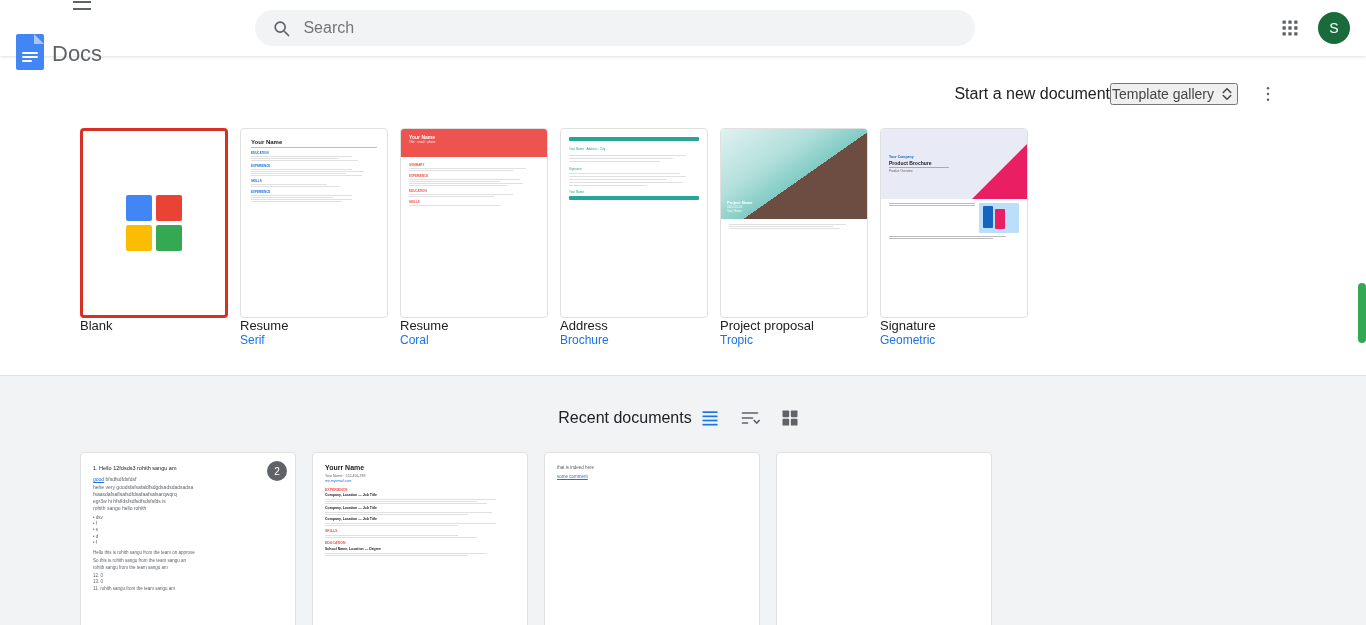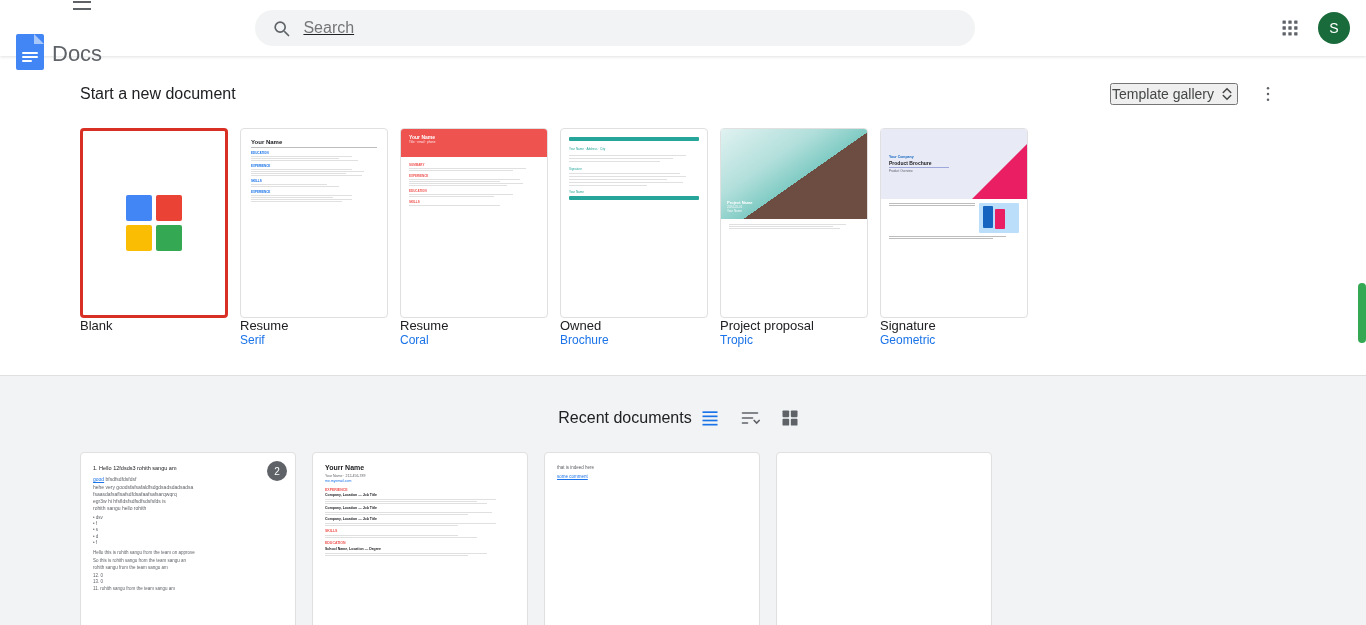--- a/index.html
+++ b/index.html
@@ -21,21 +21,20 @@
     .header-left { display: flex; align-items: flex-end; gap: 12px; flex-shrink: 0; flex-direction: column; }
     .hamburger-btn { width: 40px; height: 40px; display: flex; flex-direction: column; align-items: center; justify-content: center; gap: 5px; cursor: pointer; border-radius: 50%; }
     .hamburger-btn span { display: block; width: 18px; height: 2px; background: #5f6368; }
     .docs-logo { display: flex; align-items: center; gap: 6px; text-decoration: none; }
     .docs-title-text { font-size: 22px; color: #5f6368; font-weight: 400; }
 
     .search-bar {
       flex: 1;
       max-width: 720px;
       margin: 16px auto;
-      text-decoration: underline;
     }
     .search-inner {
       display: flex;
       align-items: center;
       background: #f1f3f4;
       border-radius: 24px;
       padding: 8px 16px;
       gap: 12px;
       transition: box-shadow 0.2s;
     }
@@ -47,21 +46,21 @@
 
     .header-right { display: flex; align-items: center; gap: 8px; margin-left: auto; }
     .grid-icon-btn { width: 40px; height: 40px; display: flex; align-items: center; justify-content: center; border-radius: 50%; cursor: pointer; }
     .avatar { width: 32px; height: 32px; border-radius: 50%; background: #1a6b3c; color: white; display: flex; align-items: center; justify-content: center; font-size: 14px; font-weight: 500; cursor: pointer; }
 
     
     .main { padding: 0; }
 
     
     .templates-section { background: #fff; padding: 20px 0 28px; border-bottom: 1px solid #e0e0e0; }
-    .templates-header { display: flex; align-items: center; justify-content: space-between; padding: 0 80px 16px; }
+    .templates-header { display: flex; align-items: center; justify-content: flex-end; padding: 0 80px 16px; }
     .start-new-title { font-size: 16px; font-weight: 500; color: #202124; }
     .templates-controls { display: flex; align-items: center; gap: 12px; }
     .template-gallery-btn { display: flex; align-items: center; gap: 4px; font-size: 14px; color: #444746; cursor: pointer; }
     .more-vert-btn { width: 36px; height: 36px; display: flex; align-items: center; justify-content: center; border-radius: 50%; cursor: pointer; }
 
     .templates-grid { display: flex; gap: 12px; padding: 0 80px; overflow: hidden; }
     .template-card {
       flex-shrink: 0;
       cursor: pointer;
       display: flex;
@@ -266,21 +265,21 @@
           <div style="height:1px; background:#e0e0e0; margin-bottom:5px; width:70%;"></div>
           <div style="font-size:3px; color:#26a69a; margin-bottom:2px;">Signature</div>
           <div style="height:1px; background:#e0e0e0; margin-bottom:2px; width:85%;"></div>
           <div style="height:1px; background:#e0e0e0; margin-bottom:2px; width:90%;"></div>
           <div style="height:1px; background:#e0e0e0; margin-bottom:2px; width:75%;"></div>
           <div style="height:1px; background:#e0e0e0; margin-bottom:2px; width:88%;"></div>
           <div style="height:1px; background:#e0e0e0; margin-bottom:2px; width:60%;"></div>
           <div style="font-size:3px; color:#26a69a; margin-top:4px; margin-bottom:2px;">Your Name</div>
           <div style="height:4px; background:#26a69a; margin-top:auto; border-radius:1px;"></div>
         </div>
-        <span class="template-name">Owned</span>
+        <span class="template-name">Address</span>
         <span class="template-subname">Brochure</span>
       </div>
 
       <div class="template-card">
         <div class="template-thumb" style="overflow:hidden;">
           <div style="height:90px; background: linear-gradient(145deg, #e0f2f1 0%, #b2dfdb 35%, #80cbc4 55%, #6d4c41 55%); position:relative; display:flex; align-items:flex-end; padding:6px;">
             <div>
               <div style="font-size:4px; font-weight:bold; color:#fff;">Project Name</div>
               <div style="font-size:3px; color:rgba(255,255,255,0.9);">2024-01-01</div>
               <div style="font-size:3px; color:rgba(255,255,255,0.9);">Your Name</div>

